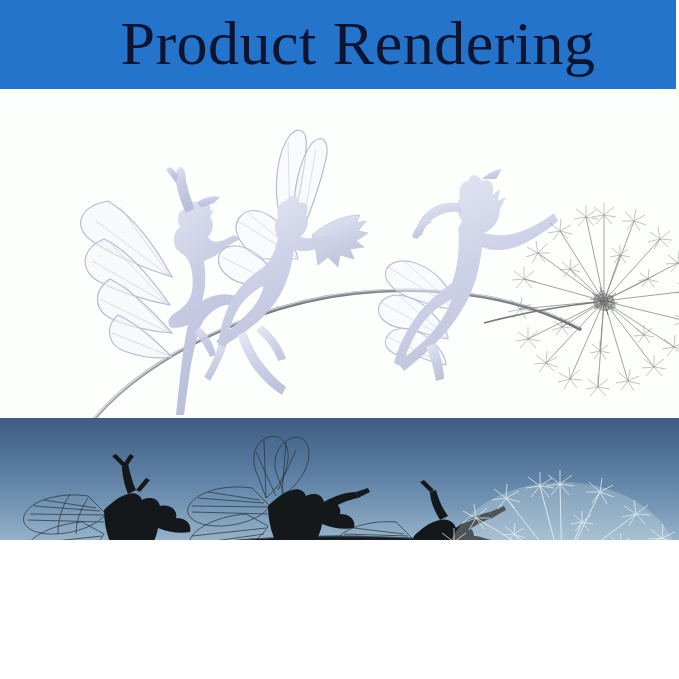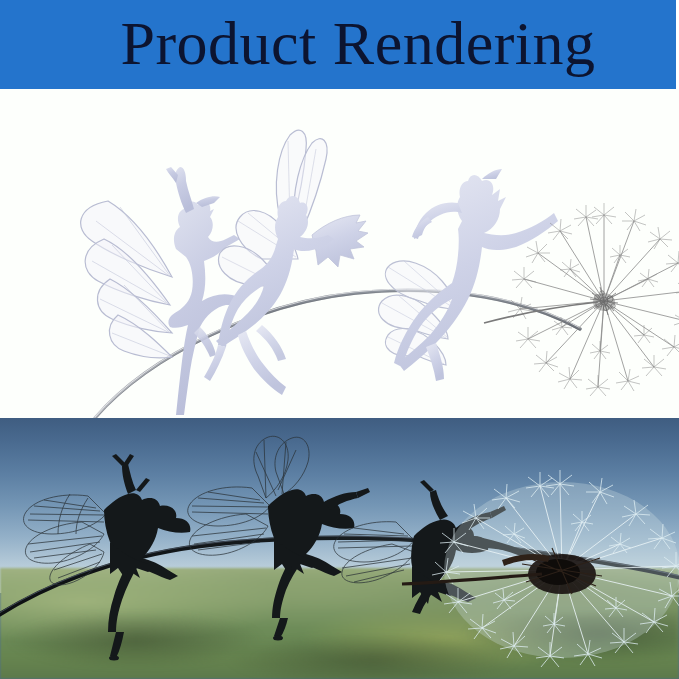--- a/index.html
+++ b/index.html
@@ -6,21 +6,21 @@
     margin: 0;
     padding: 0;
     background: #ffffff;
   }
   body {
     font-family: "Liberation Serif", serif;
   }
   .page {
     position: relative;
     width: 679px;
-    height: 679px;
+    height: 540px;
     overflow: hidden;
     background: #3b82f6;
   }
 
   
   .banner {
     position: absolute;
     left: 0;
     top: 0;
     width: 679px;

